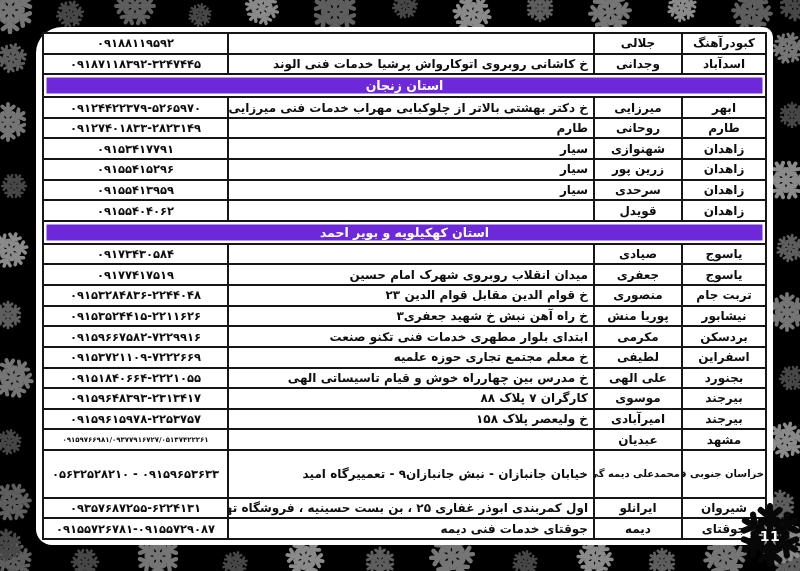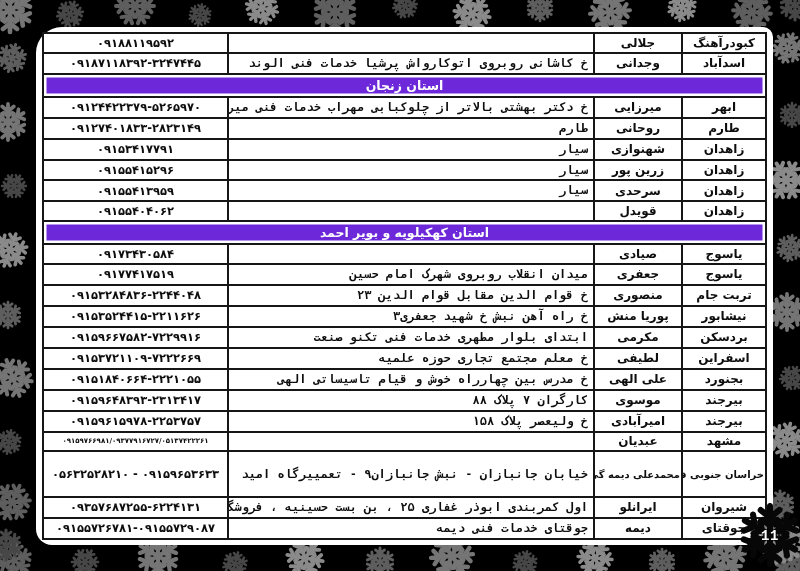--- a/index.html
+++ b/index.html
@@ -26,32 +26,32 @@
     padding:0 5px; overflow:hidden; white-space:nowrap;
     background:#fff;
   }
   td.section-cell {
     background:#6d28d9; color:#fff; text-align:center;
     font-size:12.5px; height:21px;
     box-shadow: inset 0 0 0 2.5px #ffffff;
     letter-spacing:0.2px;
   }
   td.city, td.name { text-align:center; }
-  td.addr { text-align:right;font-family:Liberation Mono, monospace; }
+  td.addr { text-align:right; }
   td.phone { direction:ltr; text-align:center; letter-spacing:0.6px; font-size:11.5px;border-radius:8px; }
   td.phone.small { font-size:7px; letter-spacing:0; }
   td.city.small { font-size:10px; padding:4px 1px; }
   td.name.small { font-size:10px; padding:12px 1px; }
 
   .page-badge {
     position:absolute; left:740px; top:503px; width:64px; height:68px;
   }
   .page-badge .badge-num {
     position:absolute; left:0; top:25px; width:60px; text-align:center;
-    color:#fff; font-weight:bold; font-size:14px; letter-spacing:0.5px;font-family:Liberation Mono, monospace;
+    color:#fff; font-weight:bold; font-size:14px; letter-spacing:0.5px;
   }
 </style>
 </head>
 <body>
 
 <svg class="snow-svg" width="800" height="571" id="snow-layer" aria-hidden="true">
   <defs>
     <g id="flake" fill="none" stroke-linecap="round" stroke-width="2.1">
       <path d="M0 0 L0 -10 M0 -6 L-3.2 -8.6 M0 -6 L3.2 -8.6 M0 -3.2 L-2.4 -5.2 M0 -3.2 L2.4 -5.2"></path>
       <path transform="rotate(60)" d="M0 0 L0 -10 M0 -6 L-3.2 -8.6 M0 -6 L3.2 -8.6 M0 -3.2 L-2.4 -5.2 M0 -3.2 L2.4 -5.2"></path>

